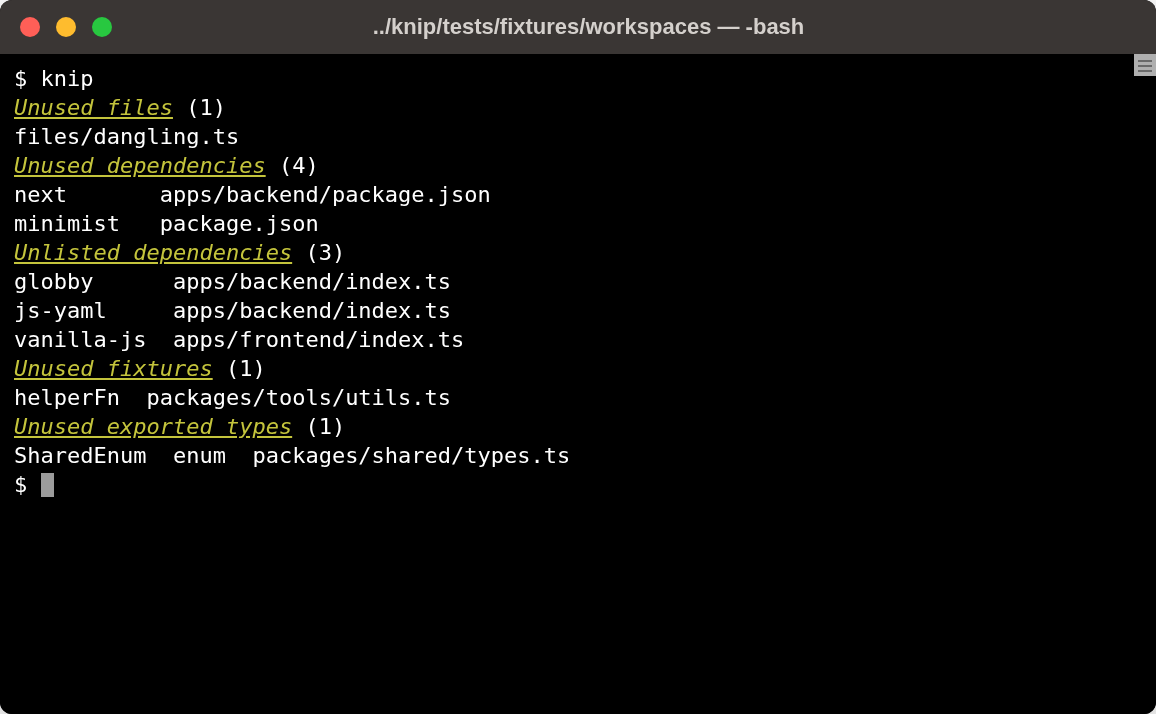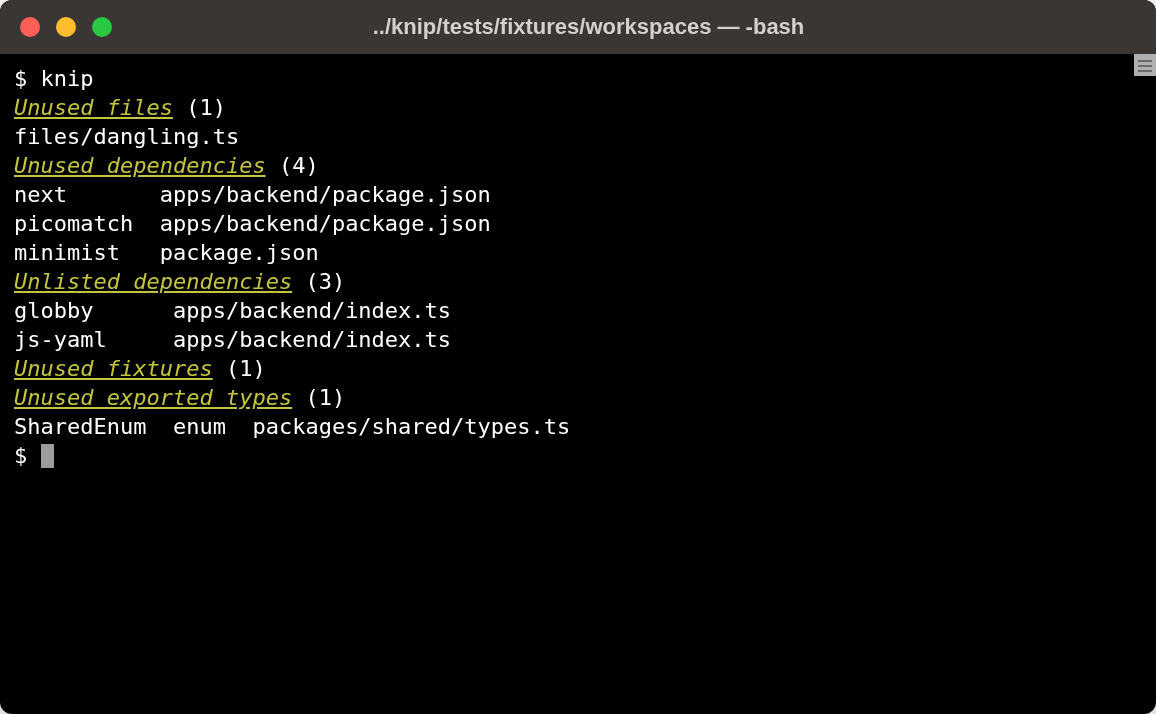--- a/index.html
+++ b/index.html
@@ -62,21 +62,20 @@
       flex: 1;
       background: #000000;
       padding: 10px 14px;
       font-size: 22px;
       line-height: 1.32;
       color: #ffffff;
       position: relative;
       font-family: "Menlo", "Monaco", "Consolas", monospace;
       font-weight: 500;
       letter-spacing: 0;
-      border-radius: 27px;
     }
     .line {
       white-space: pre;
     }
     .prompt {
       color: #ffffff;
     }
     .section-header {
       color: #c4c43c;
       text-decoration: underline;
@@ -143,26 +142,27 @@
     <div class="title">../knip/tests/fixtures/workspaces — -bash</div>
   </div>
 
   <div class="terminal-body">
     <div id="terminal-content">
         <div class="line"><span class="prompt">$ </span><span>knip</span></div>
         <div class="line"><span class="section-header">Unused files</span><span class="count"> (1)</span></div>
         <div class="line">files/dangling.ts</div>
         <div class="line"><span class="section-header">Unused dependencies</span><span class="count"> (4)</span></div>
         <div class="line">next       apps/backend/package.json</div>
-        <div class="line">picomatch  apps/backend/package.json</div>
         <div class="line">minimist   package.json</div>
         <div class="line"><span class="section-header">Unlisted dependencies</span><span class="count"> (3)</span></div>
         <div class="line">globby      apps/backend/index.ts</div>
         <div class="line">js-yaml     apps/backend/index.ts</div>
+        <div class="line">vanilla-js  apps/frontend/index.ts</div>
         <div class="line"><span class="section-header">Unused fixtures</span><span class="count"> (1)</span></div>
+        <div class="line">helperFn  packages/tools/utils.ts</div>
         <div class="line"><span class="section-header">Unused exported types</span><span class="count"> (1)</span></div>
         <div class="line">SharedEnum  enum  packages/shared/types.ts</div>
         <div class="line"><span class="prompt">$ </span><span class="cursor"></span></div>
       </div>
   </div>
 
   <div class="scrollbar-track">
     <div class="scrollbar-button">
       <div class="line3"></div>
     </div>

